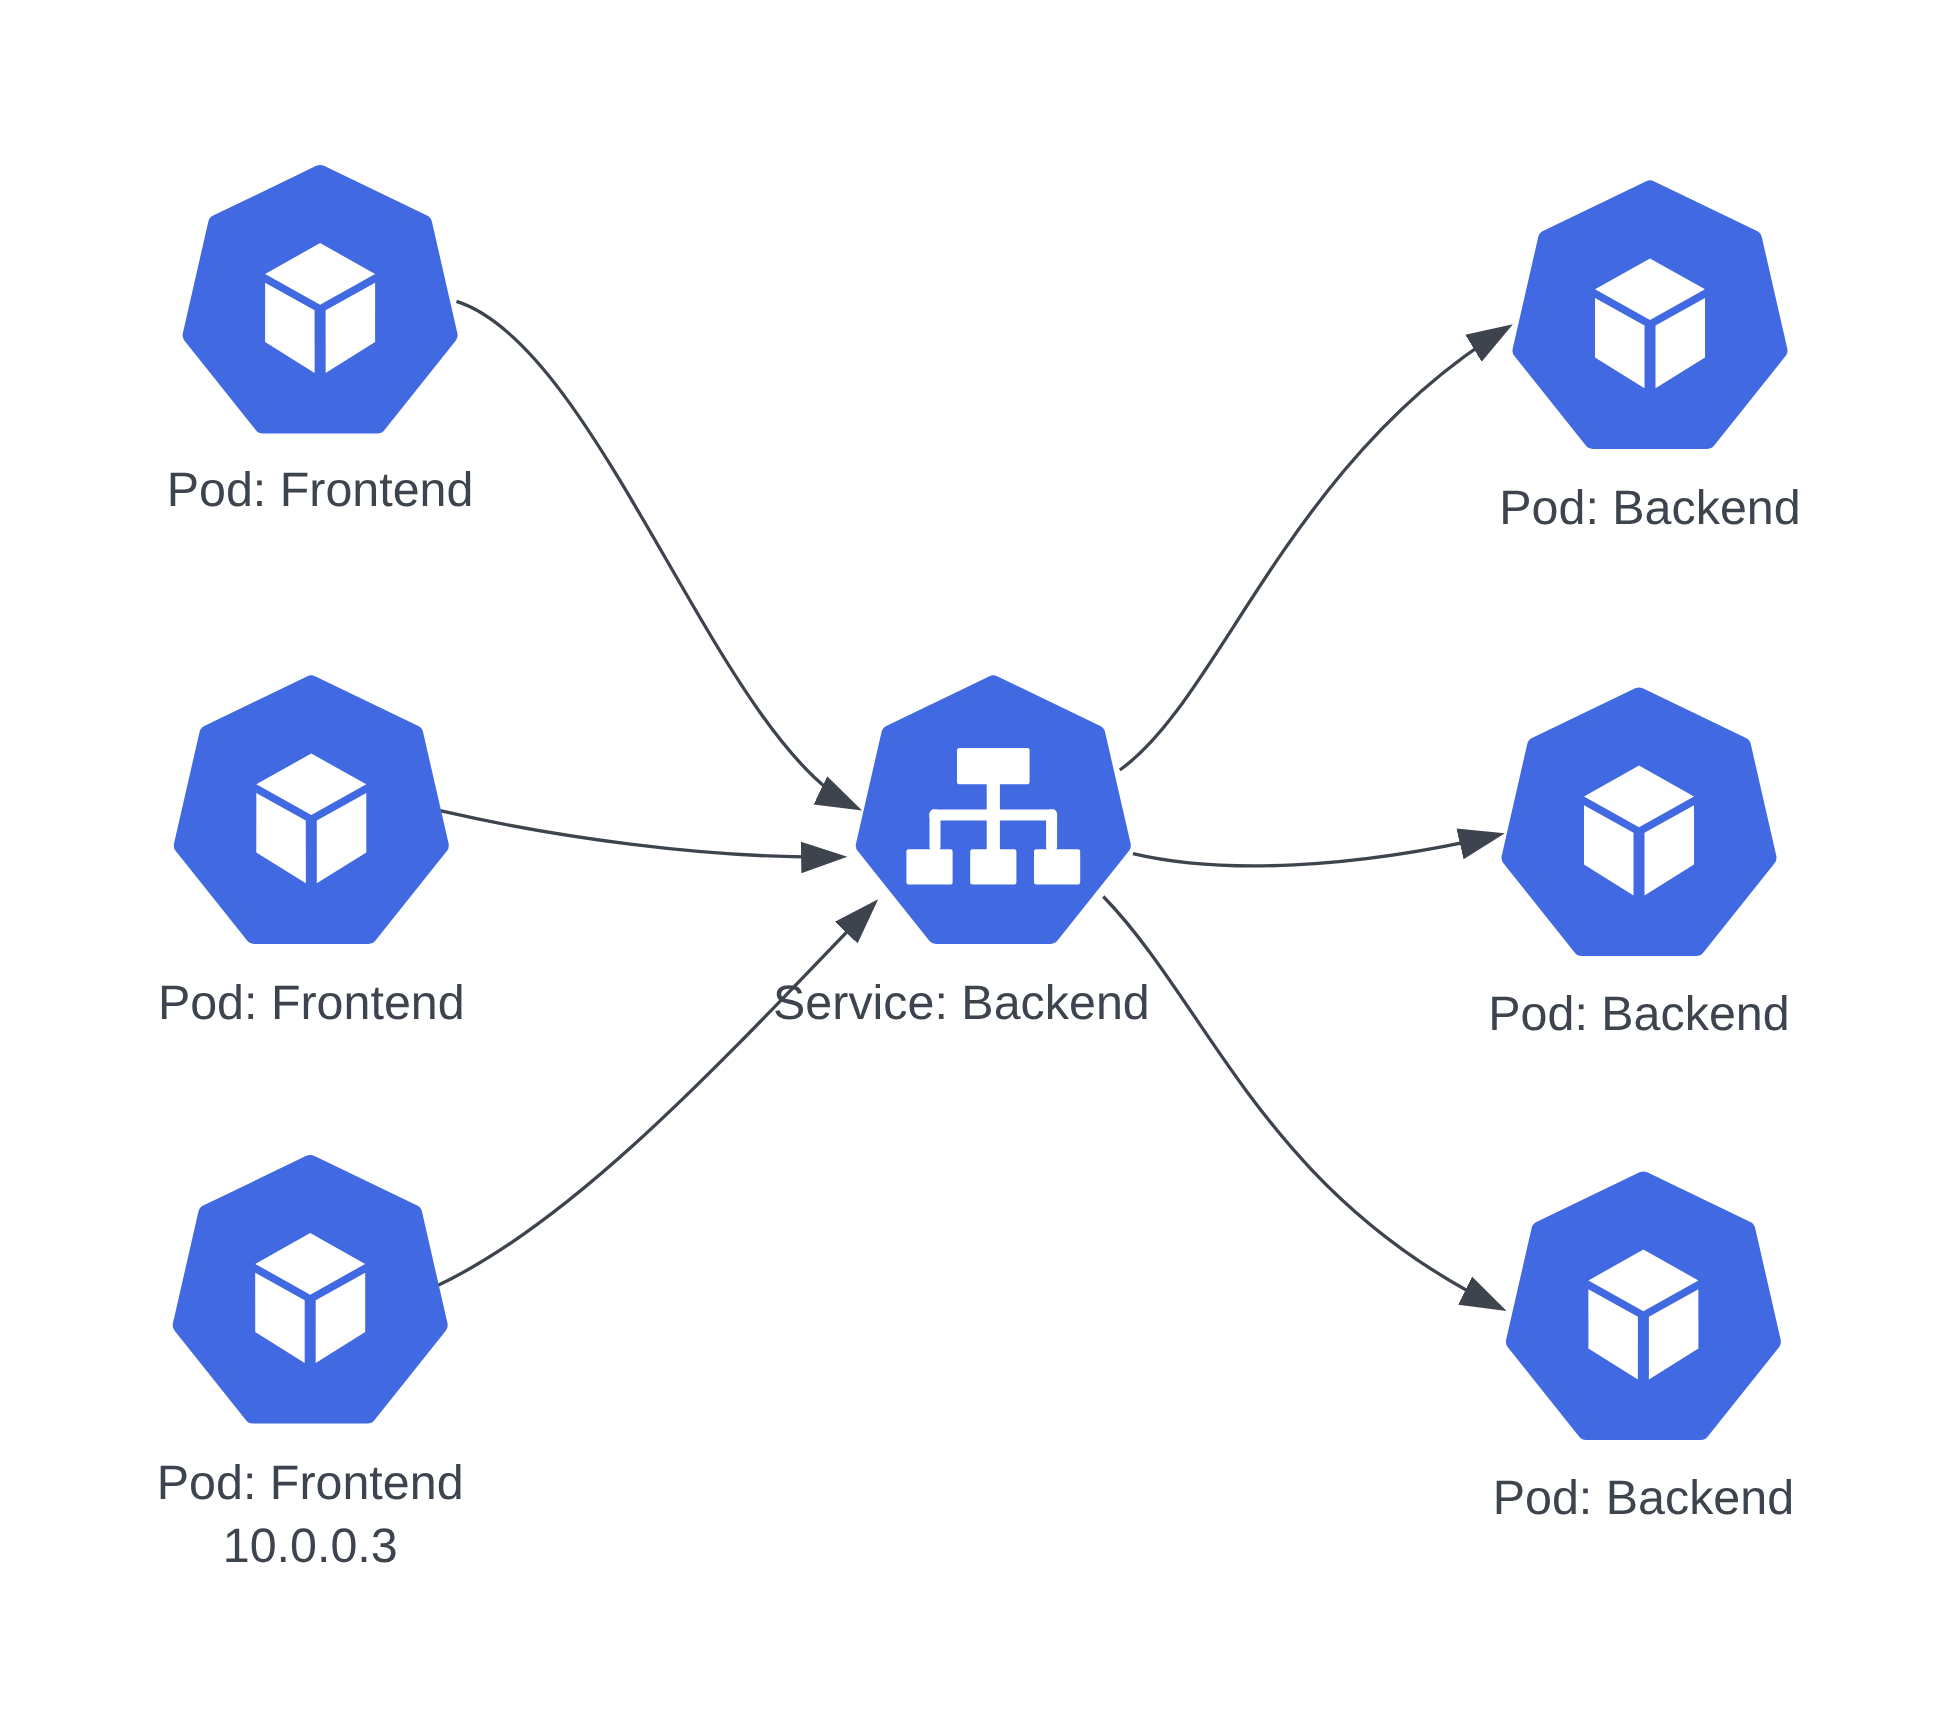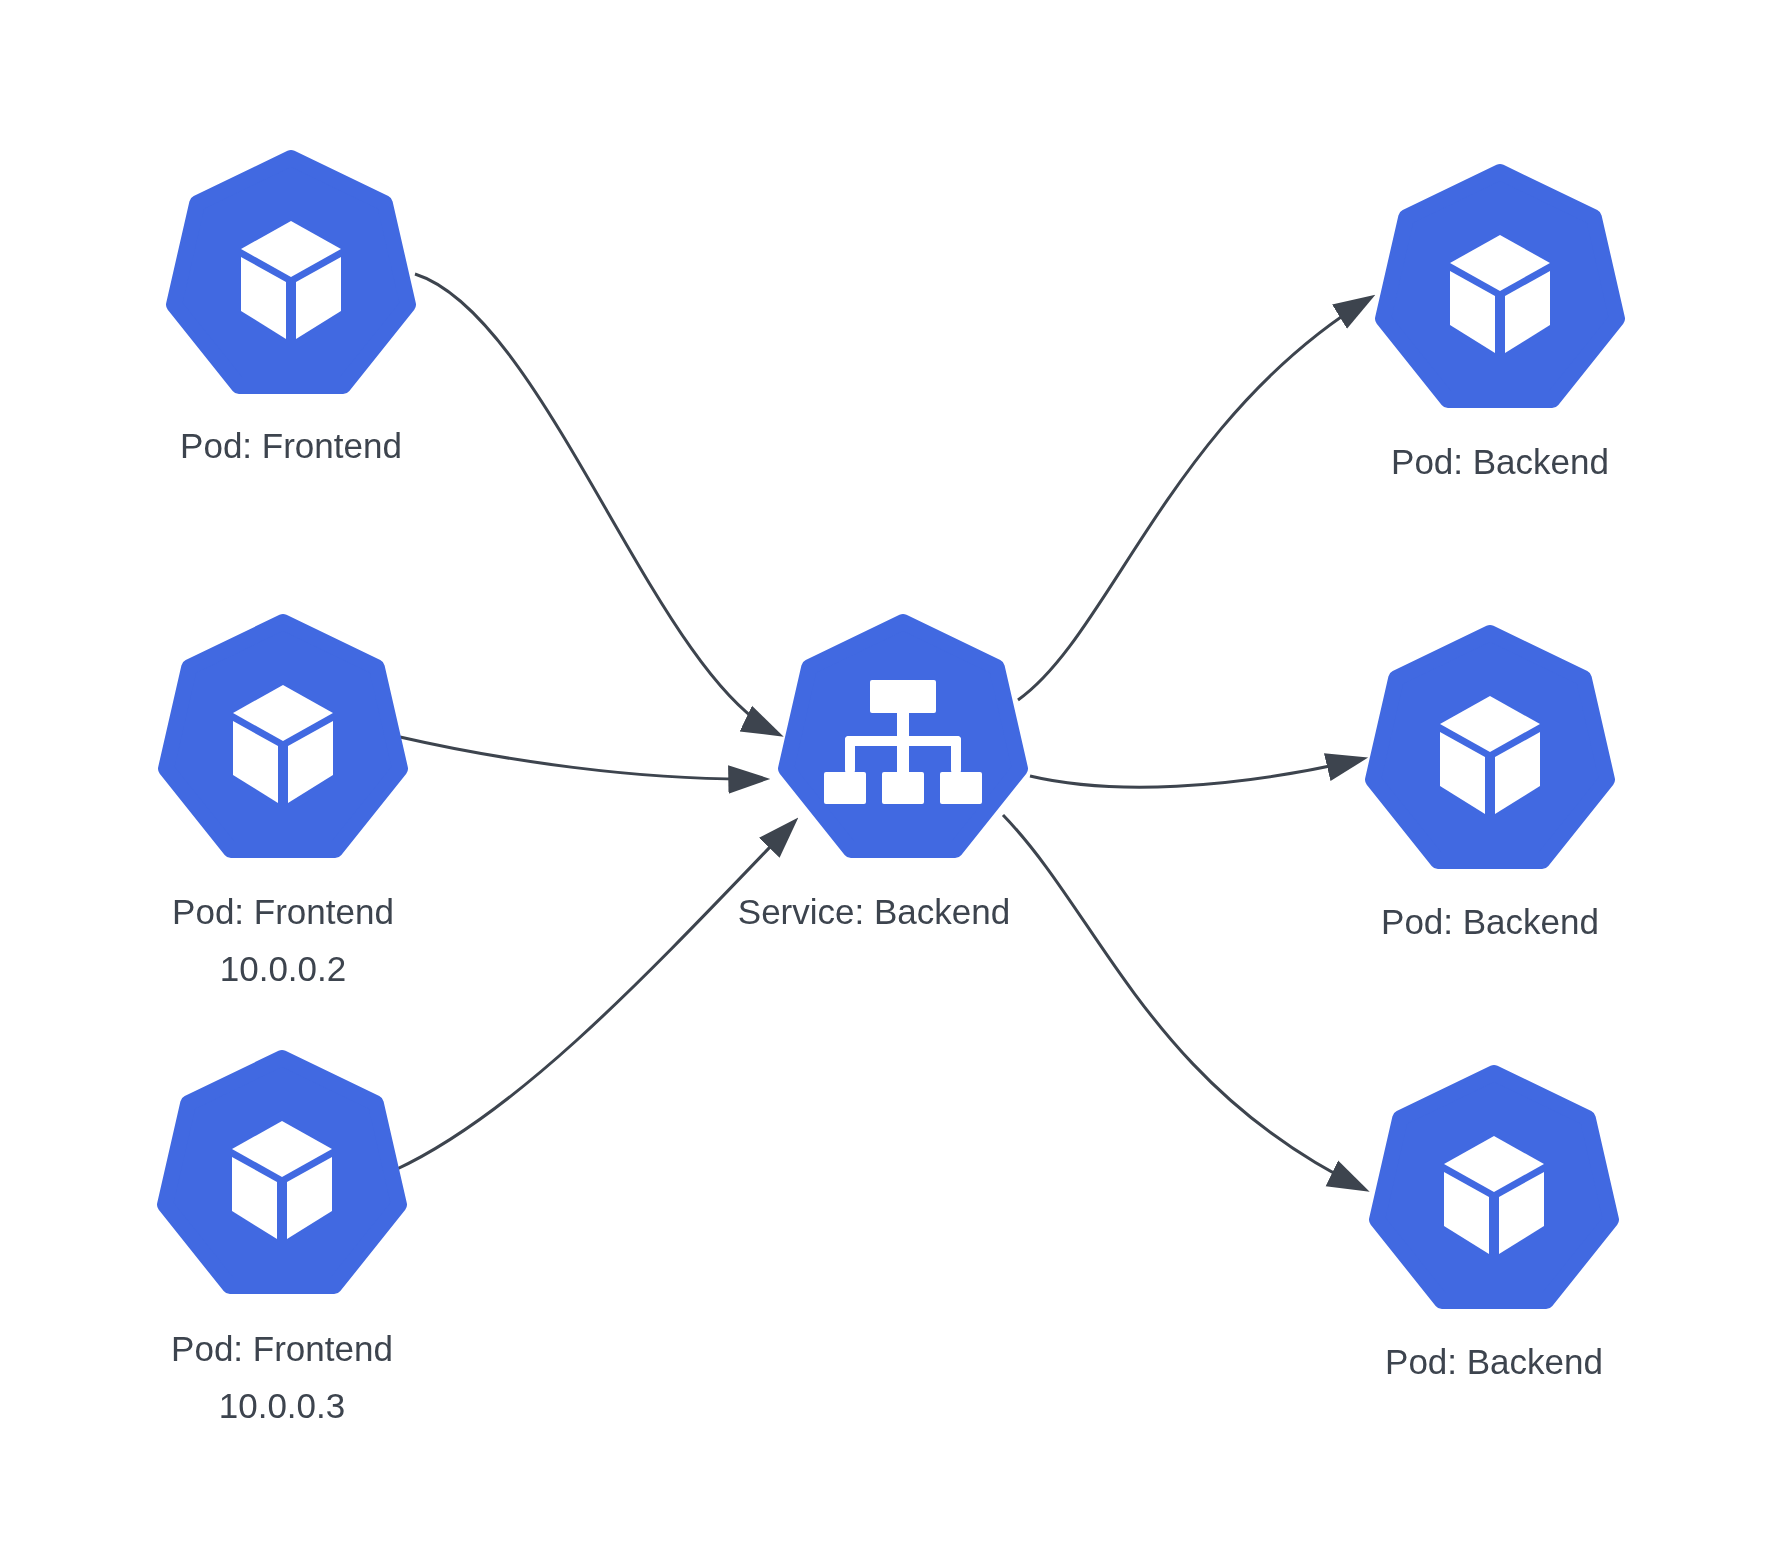--- a/index.html
+++ b/index.html
@@ -28,21 +28,21 @@
   }
   .edge {
     fill: none;
     stroke: #3D444E;
     stroke-width: 3;
   }
   .node-label {
     position: absolute;
     width: 440px;
     text-align: center;
-    font-size: 35px;
+    font-size: 44px;
     line-height: 57px;
     color: #3D444E;
     white-space: nowrap;
   }
 </style>
 </head>
 <body>
 
 <div class="canvas">
 
@@ -107,21 +107,20 @@
       <use href="#pod-shape"></use>
     </g>
   </svg>
 
   <div class="node-label" style="left:71px; top:417px;">
     <div>Pod: Frontend</div>
   </div>
 
   <div class="node-label" style="left:63px; top:883px;">
     <div>Pod: Frontend</div>
-    <div>10.0.0.2</div>
   </div>
 
   <div class="node-label" style="left:62px; top:1320px;">
     <div>Pod: Frontend</div>
     <div>10.0.0.3</div>
   </div>
 
   <div class="node-label" style="left:654px; top:883px;">
     <div>Service: Backend</div>
   </div>

